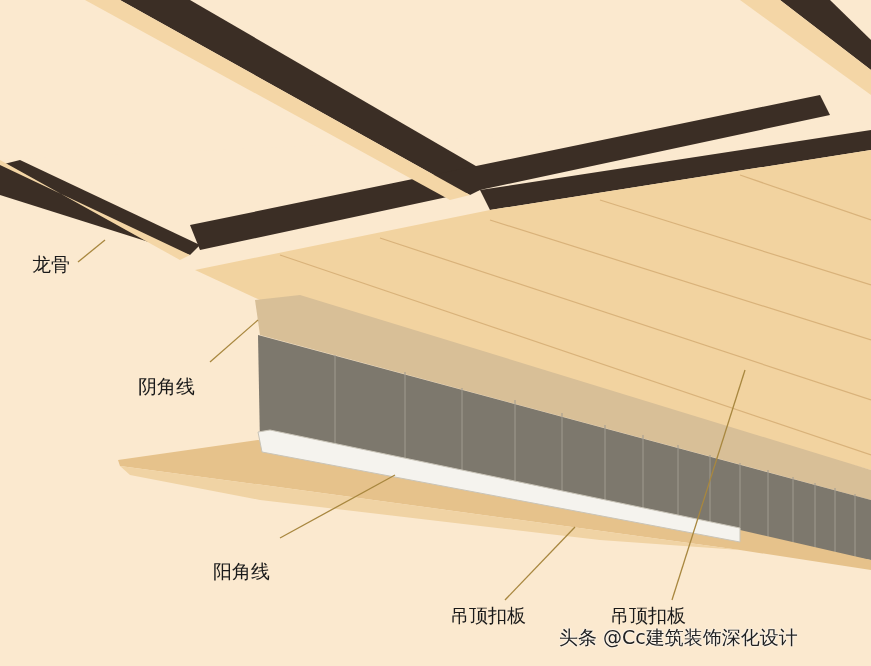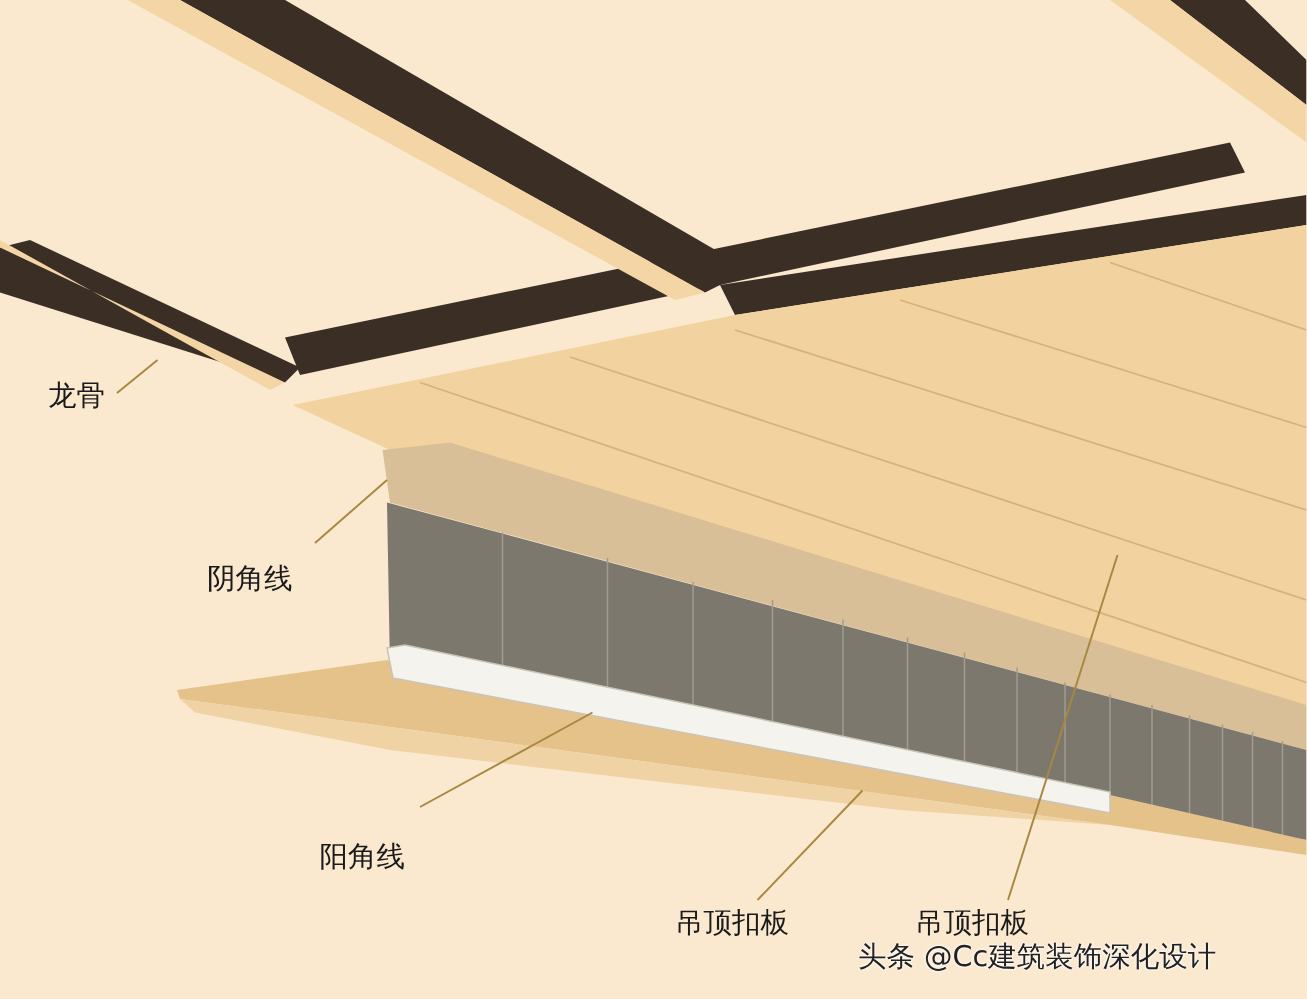--- a/index.html
+++ b/index.html
@@ -73,14 +73,14 @@
       <line x1="505" y1="600" x2="575" y2="527"></line>
       <line x1="672" y1="600" x2="745" y2="370"></line>
     </g>
   </svg>
 
   <div class="lbl" style="left:32px;top:255px;">龙骨</div>
   <div class="lbl" style="left:138px;top:377px;">阴角线</div>
   <div class="lbl" style="left:213px;top:536px;margin-top:26px;">阳角线</div>
   <div class="lbl" style="left:450px;top:606px;">吊顶扣板</div>
   <div class="lbl" style="left:610px;top:606px;">吊顶扣板</div>
-  <div class="wm" style="left:572px;top:625px;">头条 @Cc建筑装饰深化设计</div>
+  <div class="wm" style="left:559px;top:625px;">头条 @Cc建筑装饰深化设计</div>
 </div>
 
 </body></html>

